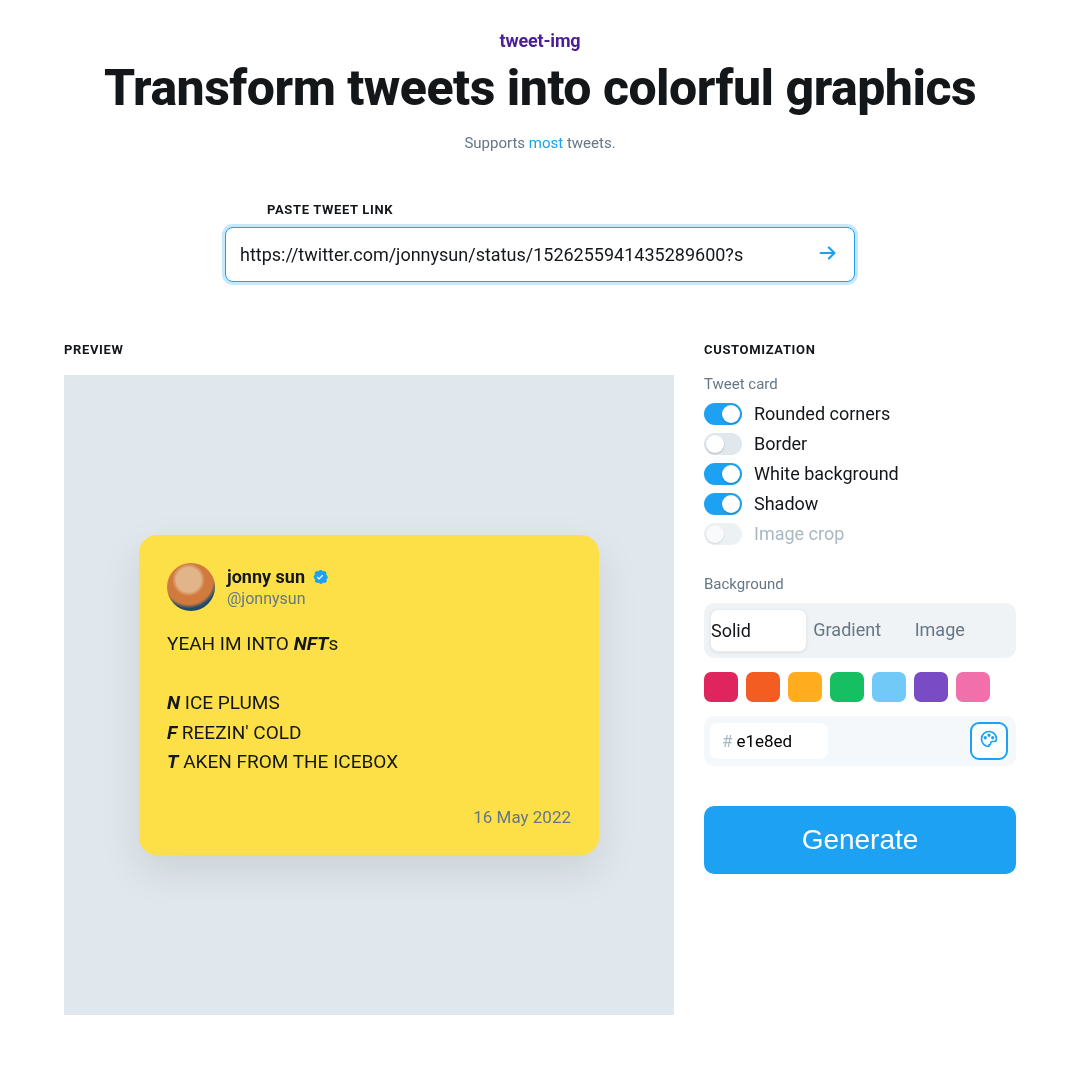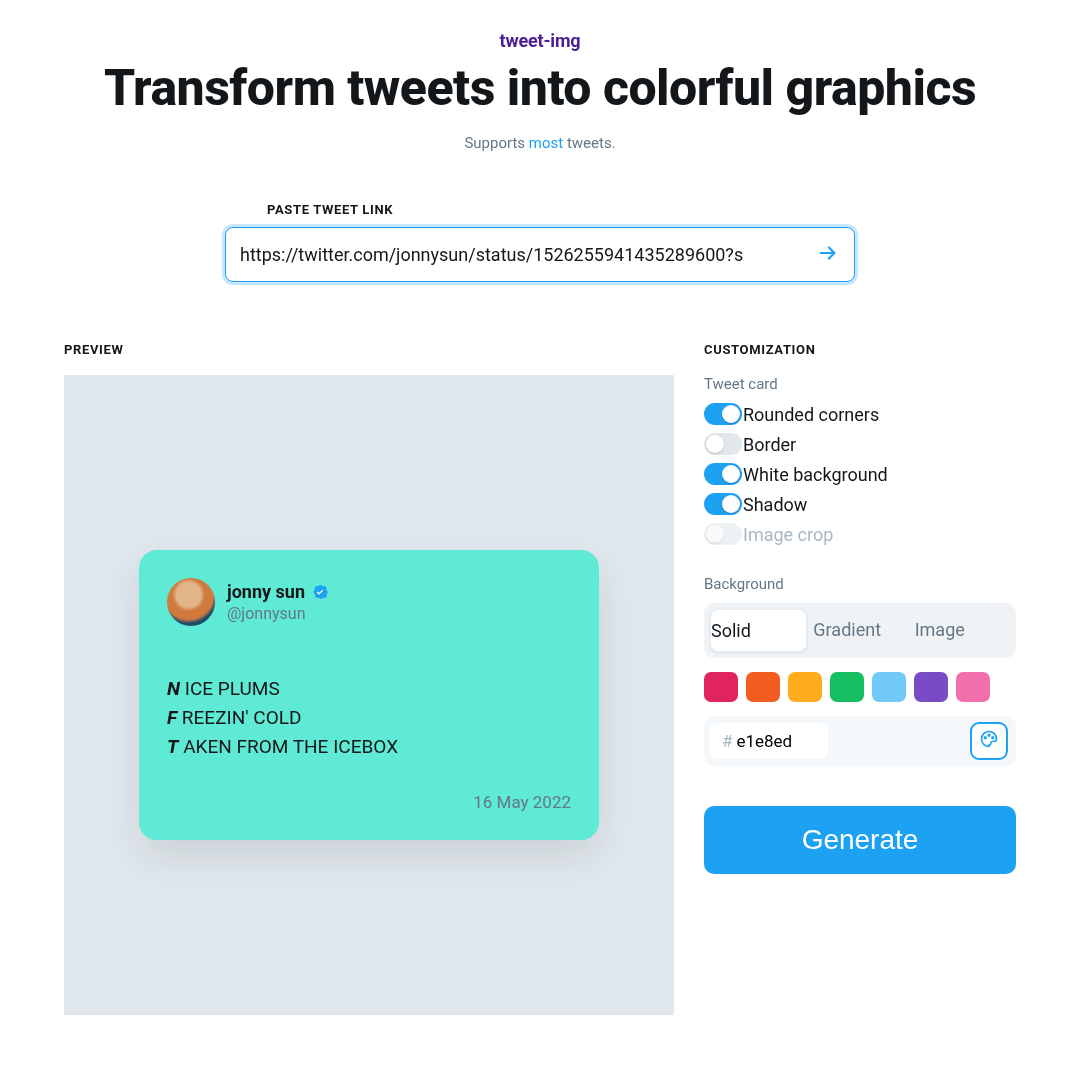--- a/index.html
+++ b/index.html
@@ -89,41 +89,41 @@
   .preview-canvas {
     width: 610px;
     height: 640px;
     background: #e1e8ed;
     display: flex;
     align-items: center;
     justify-content: center;
   }
   .tweet-card {
     width: 460px;
-    background: #5eead4;
+    background: #fde047;
     border-radius: 18px;
     box-shadow: 0 16px 40px rgba(0,0,0,0.10);
     padding: 28px;
   }
   .tweet-head { display: flex; align-items: center; gap: 12px; }
   .avatar {
     width: 48px; height: 48px; border-radius: 50%;
     background: radial-gradient(circle at 45% 35%, #e2b48a 0 30%, #d07a3e 40% 60%, #1f4a6a 70%);
   }
   .name-row { display: flex; align-items: center; gap: 6px; }
   .display-name { font-weight: 700; font-size: 18px; }
   .verified { color: #1da1f2; display: inline-flex; }
   .handle { color: #657786; font-size: 16px; margin-top: 2px; }
   .tweet-body { margin-top: 18px; font-size: 19px; line-height: 1.55; }
   .tweet-body .italic-bold { font-style: italic; font-weight: 700; }
   .tweet-date { text-align: right; color: #657786; font-size: 17px; margin-top: 30px; }
 
   .custom-col { flex: 1; }
   .section-label { color: #657786; font-size: 15px; margin-bottom: 10px; }
-  .toggle-row { display: flex; align-items: center; gap: 1px; margin-bottom: 8px; }
+  .toggle-row { display: flex; align-items: flex-start; gap: 12px; margin-bottom: 8px; }
   .toggle {
     width: 38px; height: 22px; border-radius: 11px; position: relative;
     background: #e1e8ed; flex: 0 0 38px; cursor: pointer;
   }
   .toggle .knob {
     position: absolute; top: 2px; left: 2px; width: 18px; height: 18px;
     background: #fff; border-radius: 50%; box-shadow: 0 1px 2px rgba(0,0,0,0.2);
     transition: left .15s;
   }
   .toggle.on { background: #1da1f2; }
@@ -240,20 +240,23 @@
                   <svg width="18" height="18" viewBox="0 0 24 24">
                       <path fill="#1da1f2" d="M22.5 12c0 1.3-.8 2.4-1.9 2.9.3.5.5 1.1.5 1.7 0 1.8-1.5 3.3-3.3 3.3-.6 0-1.2-.2-1.7-.5-.5 1.1-1.6 1.9-2.9 1.9s-2.4-.8-2.9-1.9c-.5.3-1.1.5-1.7.5-1.8 0-3.3-1.5-3.3-3.3 0-.6.2-1.2.5-1.7C4.3 14.4 3.5 13.3 3.5 12s.8-2.4 1.9-2.9c-.3-.5-.5-1.1-.5-1.7 0-1.8 1.5-3.3 3.3-3.3.6 0 1.2.2 1.7.5.5-1.1 1.6-1.9 2.9-1.9s2.4.8 2.9 1.9c.5-.3 1.1-.5 1.7-.5 1.8 0 3.3 1.5 3.3 3.3 0 .6-.2 1.2-.5 1.7 1.1.5 1.9 1.6 1.9 2.9z"></path>
                       <path fill="#fff" d="M10.8 15.6l-3-3 1.2-1.2 1.8 1.8 4.2-4.2 1.2 1.2z"></path>
                     </svg>
                 </span>
               </div>
               <div class="handle">@jonnysun</div>
             </div>
           </div>
           <div class="tweet-body">
+            <div>
+              <span>YEAH IM INTO </span><span class="italic-bold">NFT</span><span>s</span>
+            </div>
             <div>&nbsp;</div>
             <div><span class="italic-bold">N</span><span> ICE PLUMS</span></div>
             <div><span class="italic-bold">F</span><span> REEZIN' COLD</span></div>
             <div><span class="italic-bold">T</span><span> AKEN FROM THE ICEBOX</span></div>
           </div>
           <div class="tweet-date">16 May 2022</div>
         </div>
       </div>
     </div>
 

